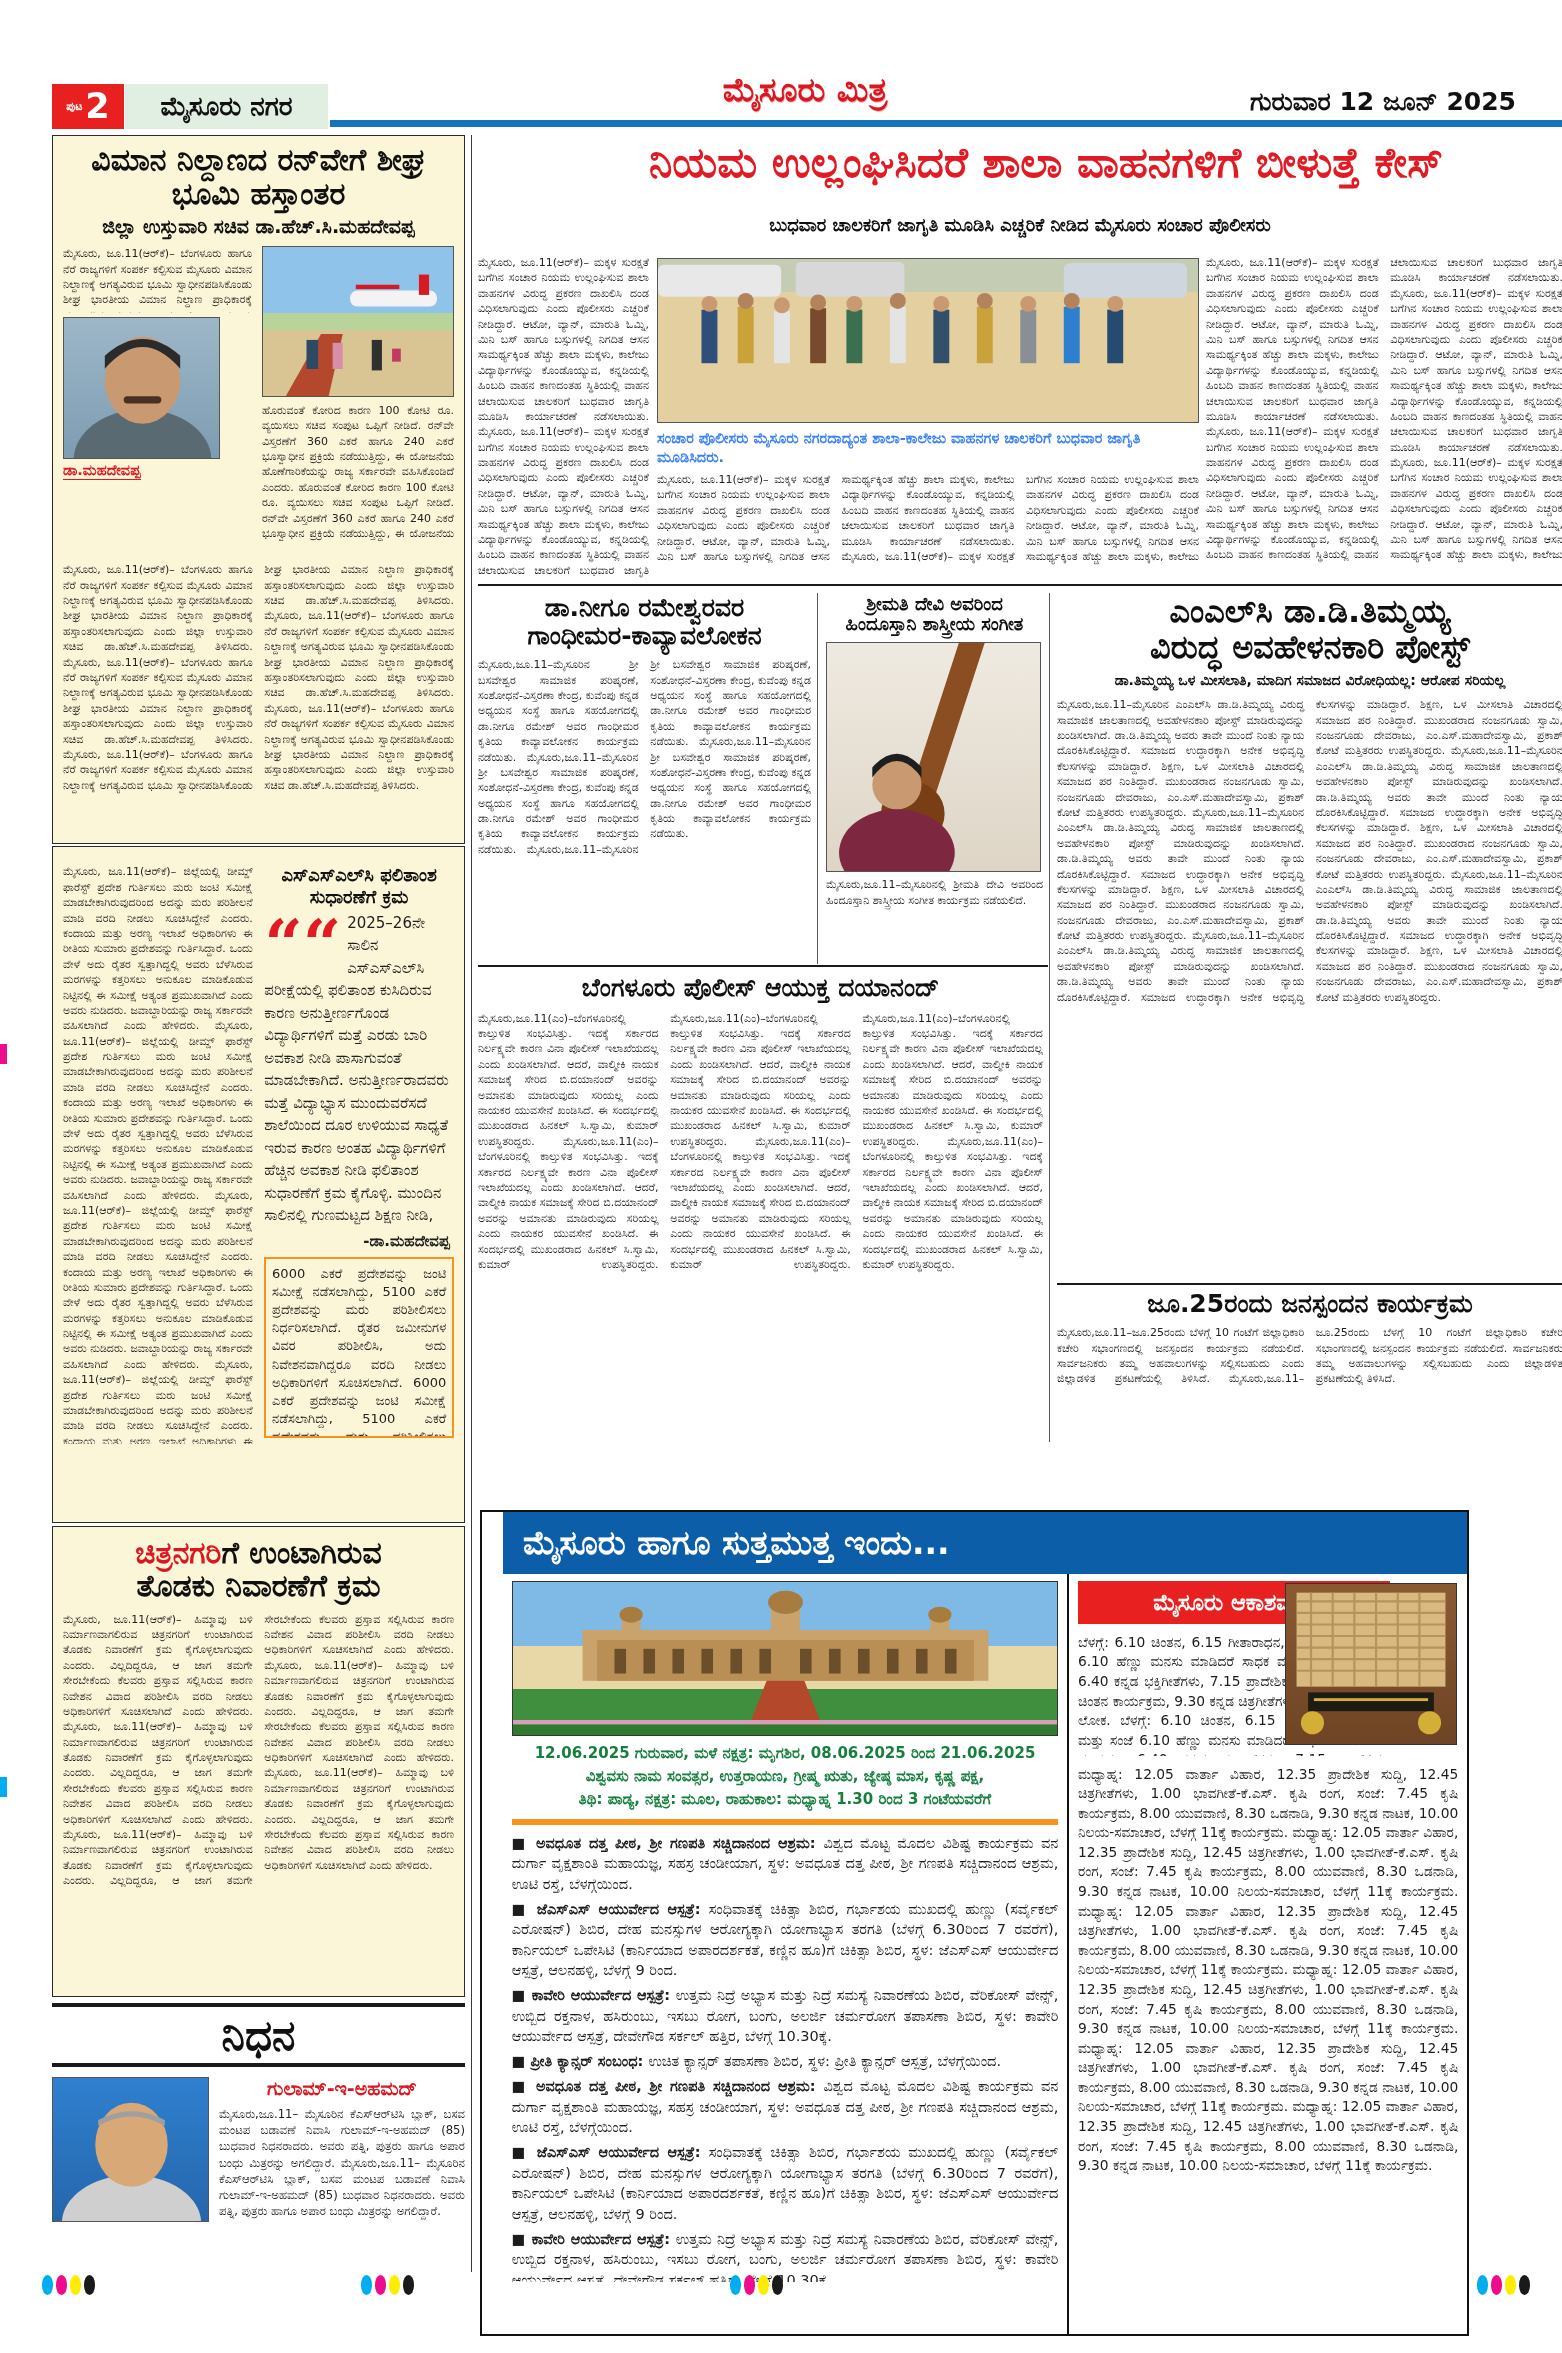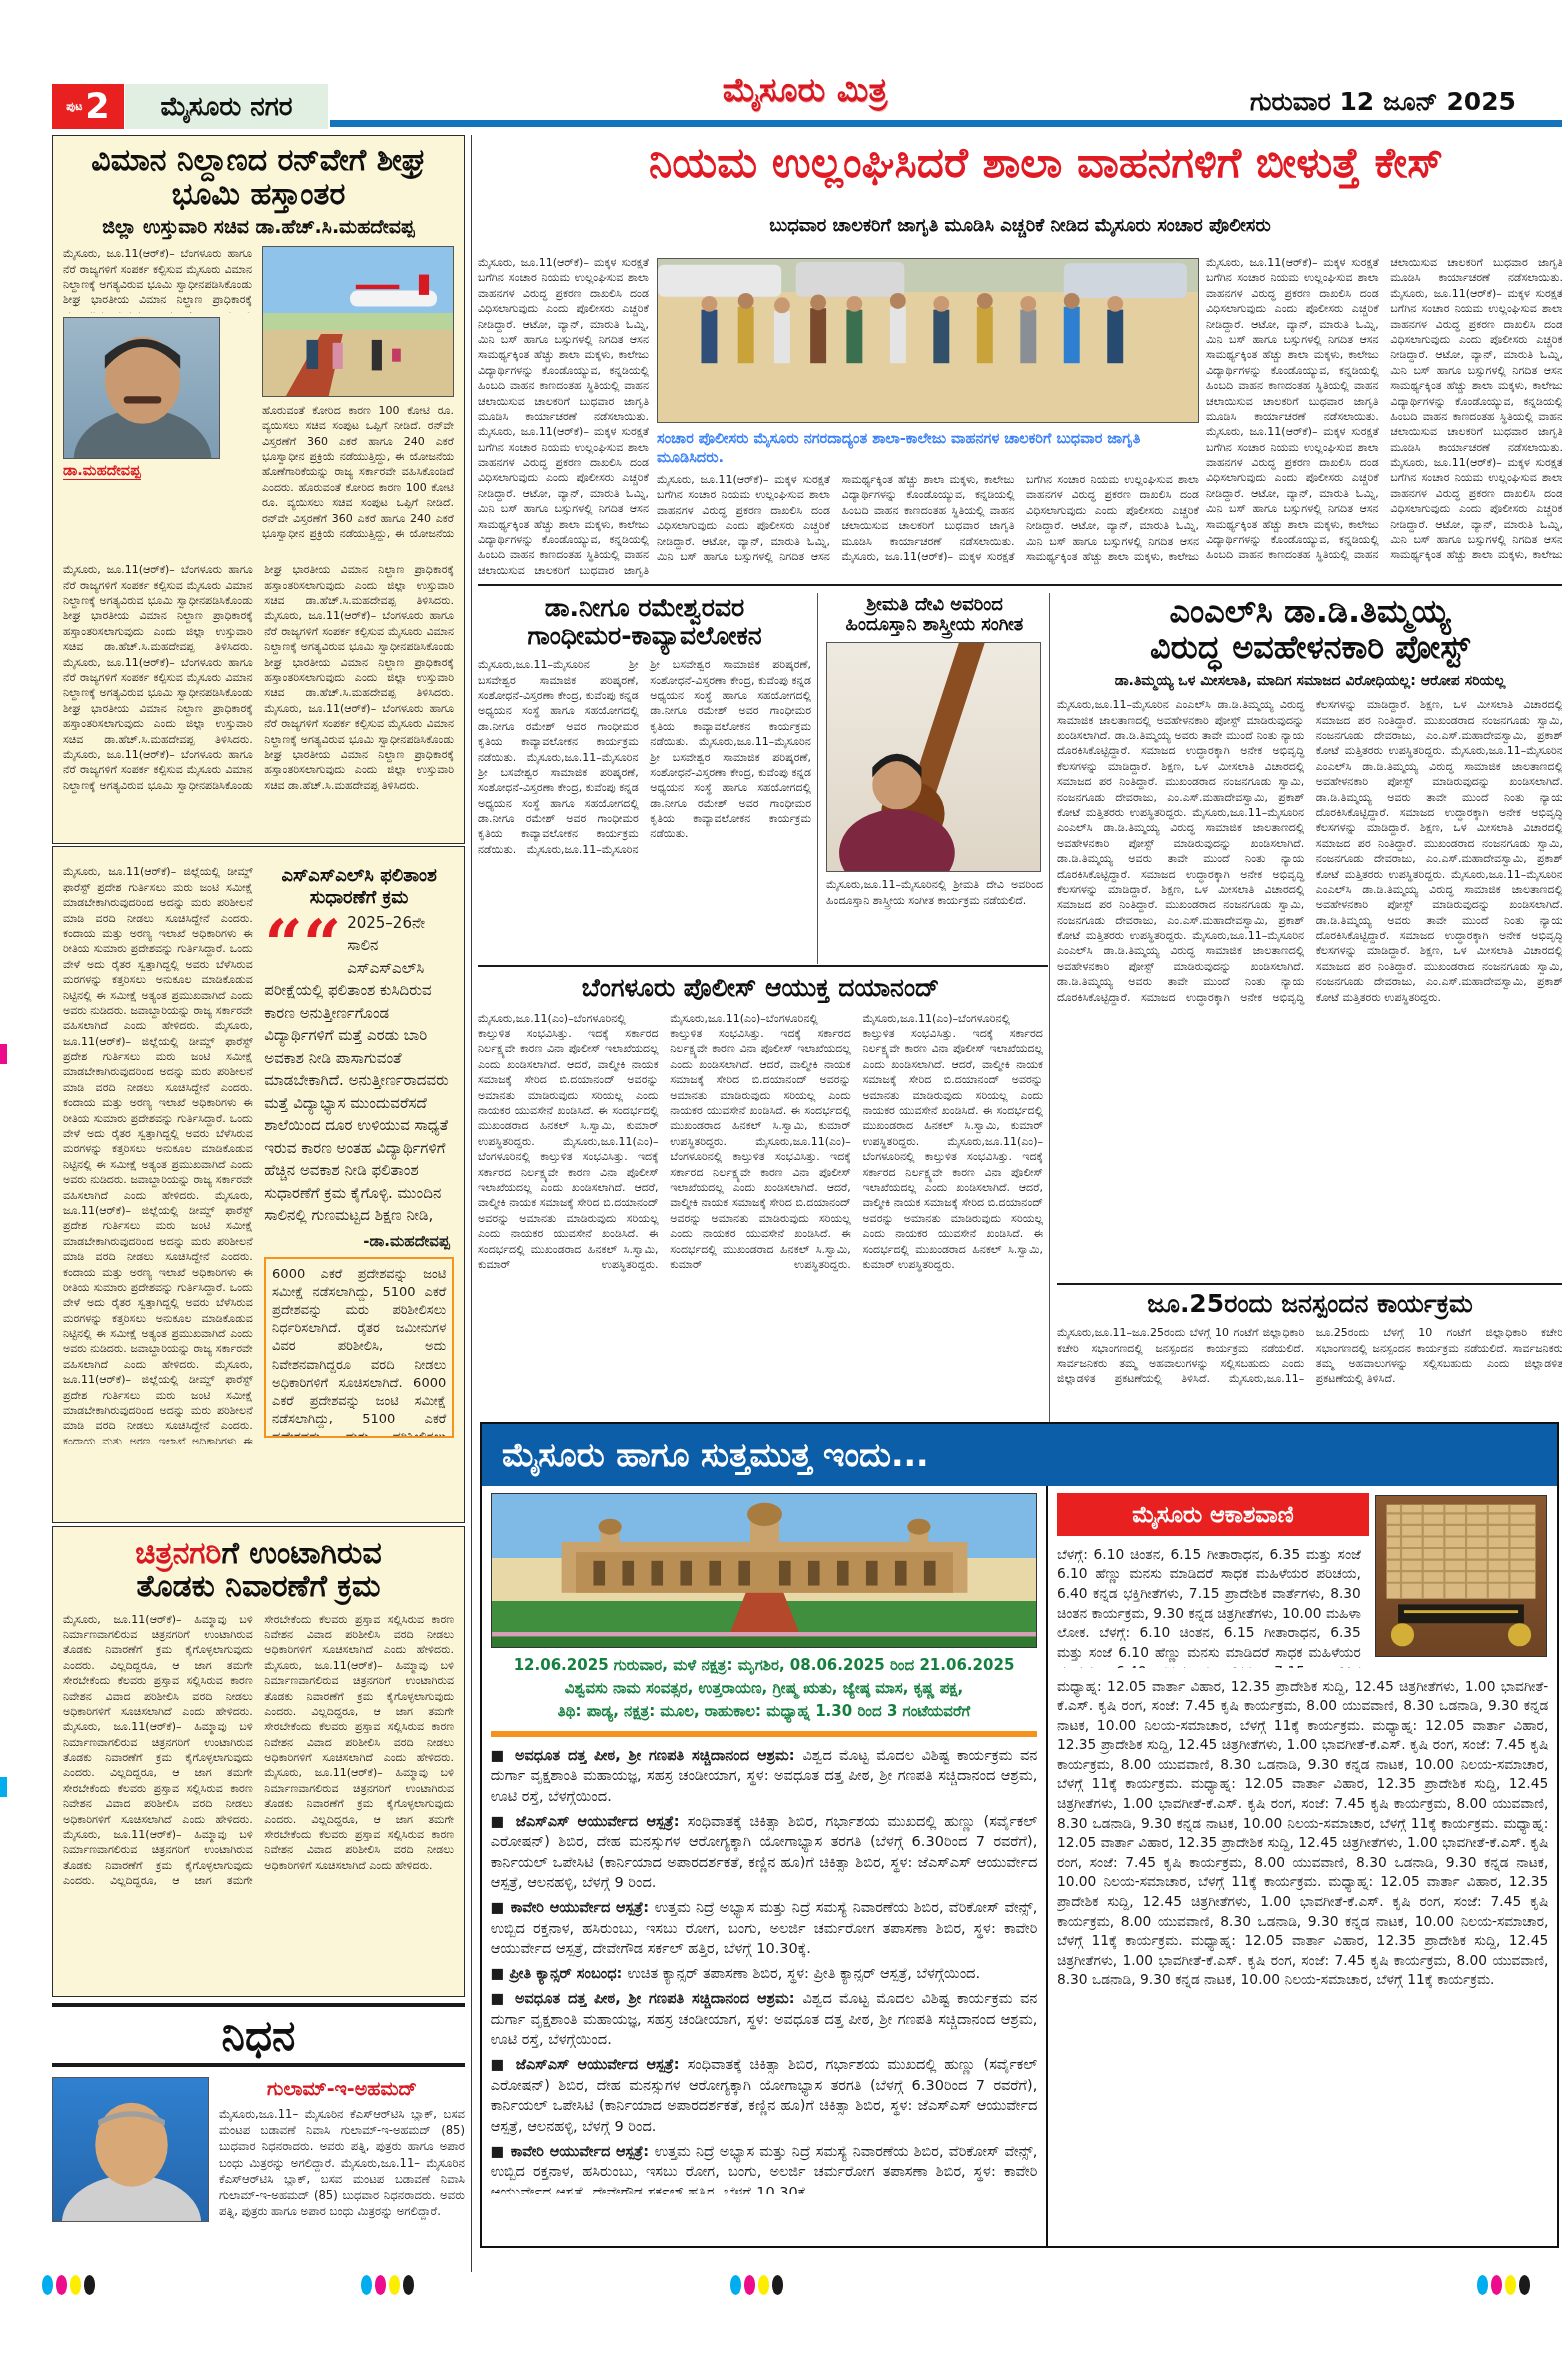--- a/index.html
+++ b/index.html
@@ -211,21 +211,21 @@
     </div>
     <div class="bodytxt cols3" style="height:387px;margin-top:8.7px;">ಮೈಸೂರು,ಜೂ.11(ಎಂ)–ಬೆಂಗಳೂರಿನಲ್ಲಿ ಕಾಲ್ತುಳಿತ ಸಂಭವಿಸಿತ್ತು. ಇದಕ್ಕೆ ಸರ್ಕಾರದ ನಿರ್ಲಕ್ಷ್ಯವೇ ಕಾರಣ ವಿನಾ ಪೊಲೀಸ್ ಇಲಾಖೆಯದಲ್ಲ ಎಂದು ಖಂಡಿಸಲಾಗಿದೆ. ಆದರೆ, ವಾಲ್ಮೀಕಿ ನಾಯಕ ಸಮಾಜಕ್ಕೆ ಸೇರಿದ ಬಿ.ದಯಾನಂದ್ ಅವರನ್ನು ಅಮಾನತು ಮಾಡಿರುವುದು ಸರಿಯಲ್ಲ ಎಂದು ನಾಯಕರ ಯುವಸೇನೆ ಖಂಡಿಸಿದೆ. ಈ ಸಂದರ್ಭದಲ್ಲಿ ಮುಖಂಡರಾದ ಹಿನಕಲ್ ಸಿ.ಸ್ವಾಮಿ, ಕುಮಾರ್ ಉಪಸ್ಥಿತರಿದ್ದರು. ಮೈಸೂರು,ಜೂ.11(ಎಂ)–ಬೆಂಗಳೂರಿನಲ್ಲಿ ಕಾಲ್ತುಳಿತ ಸಂಭವಿಸಿತ್ತು. ಇದಕ್ಕೆ ಸರ್ಕಾರದ ನಿರ್ಲಕ್ಷ್ಯವೇ ಕಾರಣ ವಿನಾ ಪೊಲೀಸ್ ಇಲಾಖೆಯದಲ್ಲ ಎಂದು ಖಂಡಿಸಲಾಗಿದೆ. ಆದರೆ, ವಾಲ್ಮೀಕಿ ನಾಯಕ ಸಮಾಜಕ್ಕೆ ಸೇರಿದ ಬಿ.ದಯಾನಂದ್ ಅವರನ್ನು ಅಮಾನತು ಮಾಡಿರುವುದು ಸರಿಯಲ್ಲ ಎಂದು ನಾಯಕರ ಯುವಸೇನೆ ಖಂಡಿಸಿದೆ. ಈ ಸಂದರ್ಭದಲ್ಲಿ ಮುಖಂಡರಾದ ಹಿನಕಲ್ ಸಿ.ಸ್ವಾಮಿ, ಕುಮಾರ್ ಉಪಸ್ಥಿತರಿದ್ದರು. ಮೈಸೂರು,ಜೂ.11(ಎಂ)–ಬೆಂಗಳೂರಿನಲ್ಲಿ ಕಾಲ್ತುಳಿತ ಸಂಭವಿಸಿತ್ತು. ಇದಕ್ಕೆ ಸರ್ಕಾರದ ನಿರ್ಲಕ್ಷ್ಯವೇ ಕಾರಣ ವಿನಾ ಪೊಲೀಸ್ ಇಲಾಖೆಯದಲ್ಲ ಎಂದು ಖಂಡಿಸಲಾಗಿದೆ. ಆದರೆ, ವಾಲ್ಮೀಕಿ ನಾಯಕ ಸಮಾಜಕ್ಕೆ ಸೇರಿದ ಬಿ.ದಯಾನಂದ್ ಅವರನ್ನು ಅಮಾನತು ಮಾಡಿರುವುದು ಸರಿಯಲ್ಲ ಎಂದು ನಾಯಕರ ಯುವಸೇನೆ ಖಂಡಿಸಿದೆ. ಈ ಸಂದರ್ಭದಲ್ಲಿ ಮುಖಂಡರಾದ ಹಿನಕಲ್ ಸಿ.ಸ್ವಾಮಿ, ಕುಮಾರ್ ಉಪಸ್ಥಿತರಿದ್ದರು. ಮೈಸೂರು,ಜೂ.11(ಎಂ)–ಬೆಂಗಳೂರಿನಲ್ಲಿ ಕಾಲ್ತುಳಿತ ಸಂಭವಿಸಿತ್ತು. ಇದಕ್ಕೆ ಸರ್ಕಾರದ ನಿರ್ಲಕ್ಷ್ಯವೇ ಕಾರಣ ವಿನಾ ಪೊಲೀಸ್ ಇಲಾಖೆಯದಲ್ಲ ಎಂದು ಖಂಡಿಸಲಾಗಿದೆ. ಆದರೆ, ವಾಲ್ಮೀಕಿ ನಾಯಕ ಸಮಾಜಕ್ಕೆ ಸೇರಿದ ಬಿ.ದಯಾನಂದ್ ಅವರನ್ನು ಅಮಾನತು ಮಾಡಿರುವುದು ಸರಿಯಲ್ಲ ಎಂದು ನಾಯಕರ ಯುವಸೇನೆ ಖಂಡಿಸಿದೆ. ಈ ಸಂದರ್ಭದಲ್ಲಿ ಮುಖಂಡರಾದ ಹಿನಕಲ್ ಸಿ.ಸ್ವಾಮಿ, ಕುಮಾರ್ ಉಪಸ್ಥಿತರಿದ್ದರು. ಮೈಸೂರು,ಜೂ.11(ಎಂ)–ಬೆಂಗಳೂರಿನಲ್ಲಿ ಕಾಲ್ತುಳಿತ ಸಂಭವಿಸಿತ್ತು. ಇದಕ್ಕೆ ಸರ್ಕಾರದ ನಿರ್ಲಕ್ಷ್ಯವೇ ಕಾರಣ ವಿನಾ ಪೊಲೀಸ್ ಇಲಾಖೆಯದಲ್ಲ ಎಂದು ಖಂಡಿಸಲಾಗಿದೆ. ಆದರೆ, ವಾಲ್ಮೀಕಿ ನಾಯಕ ಸಮಾಜಕ್ಕೆ ಸೇರಿದ ಬಿ.ದಯಾನಂದ್ ಅವರನ್ನು ಅಮಾನತು ಮಾಡಿರುವುದು ಸರಿಯಲ್ಲ ಎಂದು ನಾಯಕರ ಯುವಸೇನೆ ಖಂಡಿಸಿದೆ. ಈ ಸಂದರ್ಭದಲ್ಲಿ ಮುಖಂಡರಾದ ಹಿನಕಲ್ ಸಿ.ಸ್ವಾಮಿ, ಕುಮಾರ್ ಉಪಸ್ಥಿತರಿದ್ದರು. ಮೈಸೂರು,ಜೂ.11(ಎಂ)–ಬೆಂಗಳೂರಿನಲ್ಲಿ ಕಾಲ್ತುಳಿತ ಸಂಭವಿಸಿತ್ತು. ಇದಕ್ಕೆ ಸರ್ಕಾರದ ನಿರ್ಲಕ್ಷ್ಯವೇ ಕಾರಣ ವಿನಾ ಪೊಲೀಸ್ ಇಲಾಖೆಯದಲ್ಲ ಎಂದು ಖಂಡಿಸಲಾಗಿದೆ. ಆದರೆ, ವಾಲ್ಮೀಕಿ ನಾಯಕ ಸಮಾಜಕ್ಕೆ ಸೇರಿದ ಬಿ.ದಯಾನಂದ್ ಅವರನ್ನು ಅಮಾನತು ಮಾಡಿರುವುದು ಸರಿಯಲ್ಲ ಎಂದು ನಾಯಕರ ಯುವಸೇನೆ ಖಂಡಿಸಿದೆ. ಈ ಸಂದರ್ಭದಲ್ಲಿ ಮುಖಂಡರಾದ ಹಿನಕಲ್ ಸಿ.ಸ್ವಾಮಿ, ಕುಮಾರ್ ಉಪಸ್ಥಿತರಿದ್ದರು.</div>
   </div>
 
   <div class="abs rule-h" style="left:1057px;top:1283px;width:506px;height:2.2px;"></div>
   <div class="abs" style="left:1057px;top:1290px;width:506px;height:151px;overflow:hidden;">
     <div class="hl" style="font-size:25px;">ಜೂ.25ರಂದು ಜನಸ್ಪಂದನ ಕಾರ್ಯಕ್ರಮ</div>
     <div class="bodytxt cols2" style="height:101px;margin-top:7.2px;">ಮೈಸೂರು,ಜೂ.11–ಜೂ.25ರಂದು ಬೆಳಗ್ಗೆ 10 ಗಂಟೆಗೆ ಜಿಲ್ಲಾಧಿಕಾರಿ ಕಚೇರಿ ಸಭಾಂಗಣದಲ್ಲಿ ಜನಸ್ಪಂದನ ಕಾರ್ಯಕ್ರಮ ನಡೆಯಲಿದೆ. ಸಾರ್ವಜನಿಕರು ತಮ್ಮ ಅಹವಾಲುಗಳನ್ನು ಸಲ್ಲಿಸಬಹುದು ಎಂದು ಜಿಲ್ಲಾಡಳಿತ ಪ್ರಕಟಣೆಯಲ್ಲಿ ತಿಳಿಸಿದೆ. ಮೈಸೂರು,ಜೂ.11–ಜೂ.25ರಂದು ಬೆಳಗ್ಗೆ 10 ಗಂಟೆಗೆ ಜಿಲ್ಲಾಧಿಕಾರಿ ಕಚೇರಿ ಸಭಾಂಗಣದಲ್ಲಿ ಜನಸ್ಪಂದನ ಕಾರ್ಯಕ್ರಮ ನಡೆಯಲಿದೆ. ಸಾರ್ವಜನಿಕರು ತಮ್ಮ ಅಹವಾಲುಗಳನ್ನು ಸಲ್ಲಿಸಬಹುದು ಎಂದು ಜಿಲ್ಲಾಡಳಿತ ಪ್ರಕಟಣೆಯಲ್ಲಿ ತಿಳಿಸಿದೆ.</div>
   </div>
 
-  <div class="abs" style="left:480px;top:1422px;width:1079px;height:826px;border:2.2px solid #111;box-sizing:border-box;">
+  <div class="abs" style="left:480px;top:1510px;width:989px;height:826px;border:2.2px solid #111;box-sizing:border-box;padding-left:21px;">
     <div class="banner-blue" style="height:62px;display:flex;align-items:center;padding-left:20px;font-size:33px;">
       <span>ಮೈಸೂರು ಹಾಗೂ ಸುತ್ತಮುತ್ತ ಇಂದು...</span>
     </div>
     <div style="display:flex;height:calc(100% - 62px);">
 
       <div style="width:564px;padding:7.2px 8.7px;box-sizing:border-box;overflow:hidden;">
         <div class="photo" style="width:100%;height:155px;background:linear-gradient(#7fb9e6 0 42%,#e8d8a8 42% 70%,#3f8f3f 70% 100%);border:1.4px solid #333;">
           <svg width="545" height="154" viewBox="0 0 752 212" preserveAspectRatio="none">
             <rect x="96" y="66" width="560" height="70" fill="#c9a36b"></rect>
             <rect x="116" y="80" width="520" height="56" fill="#b98f55"></rect>

